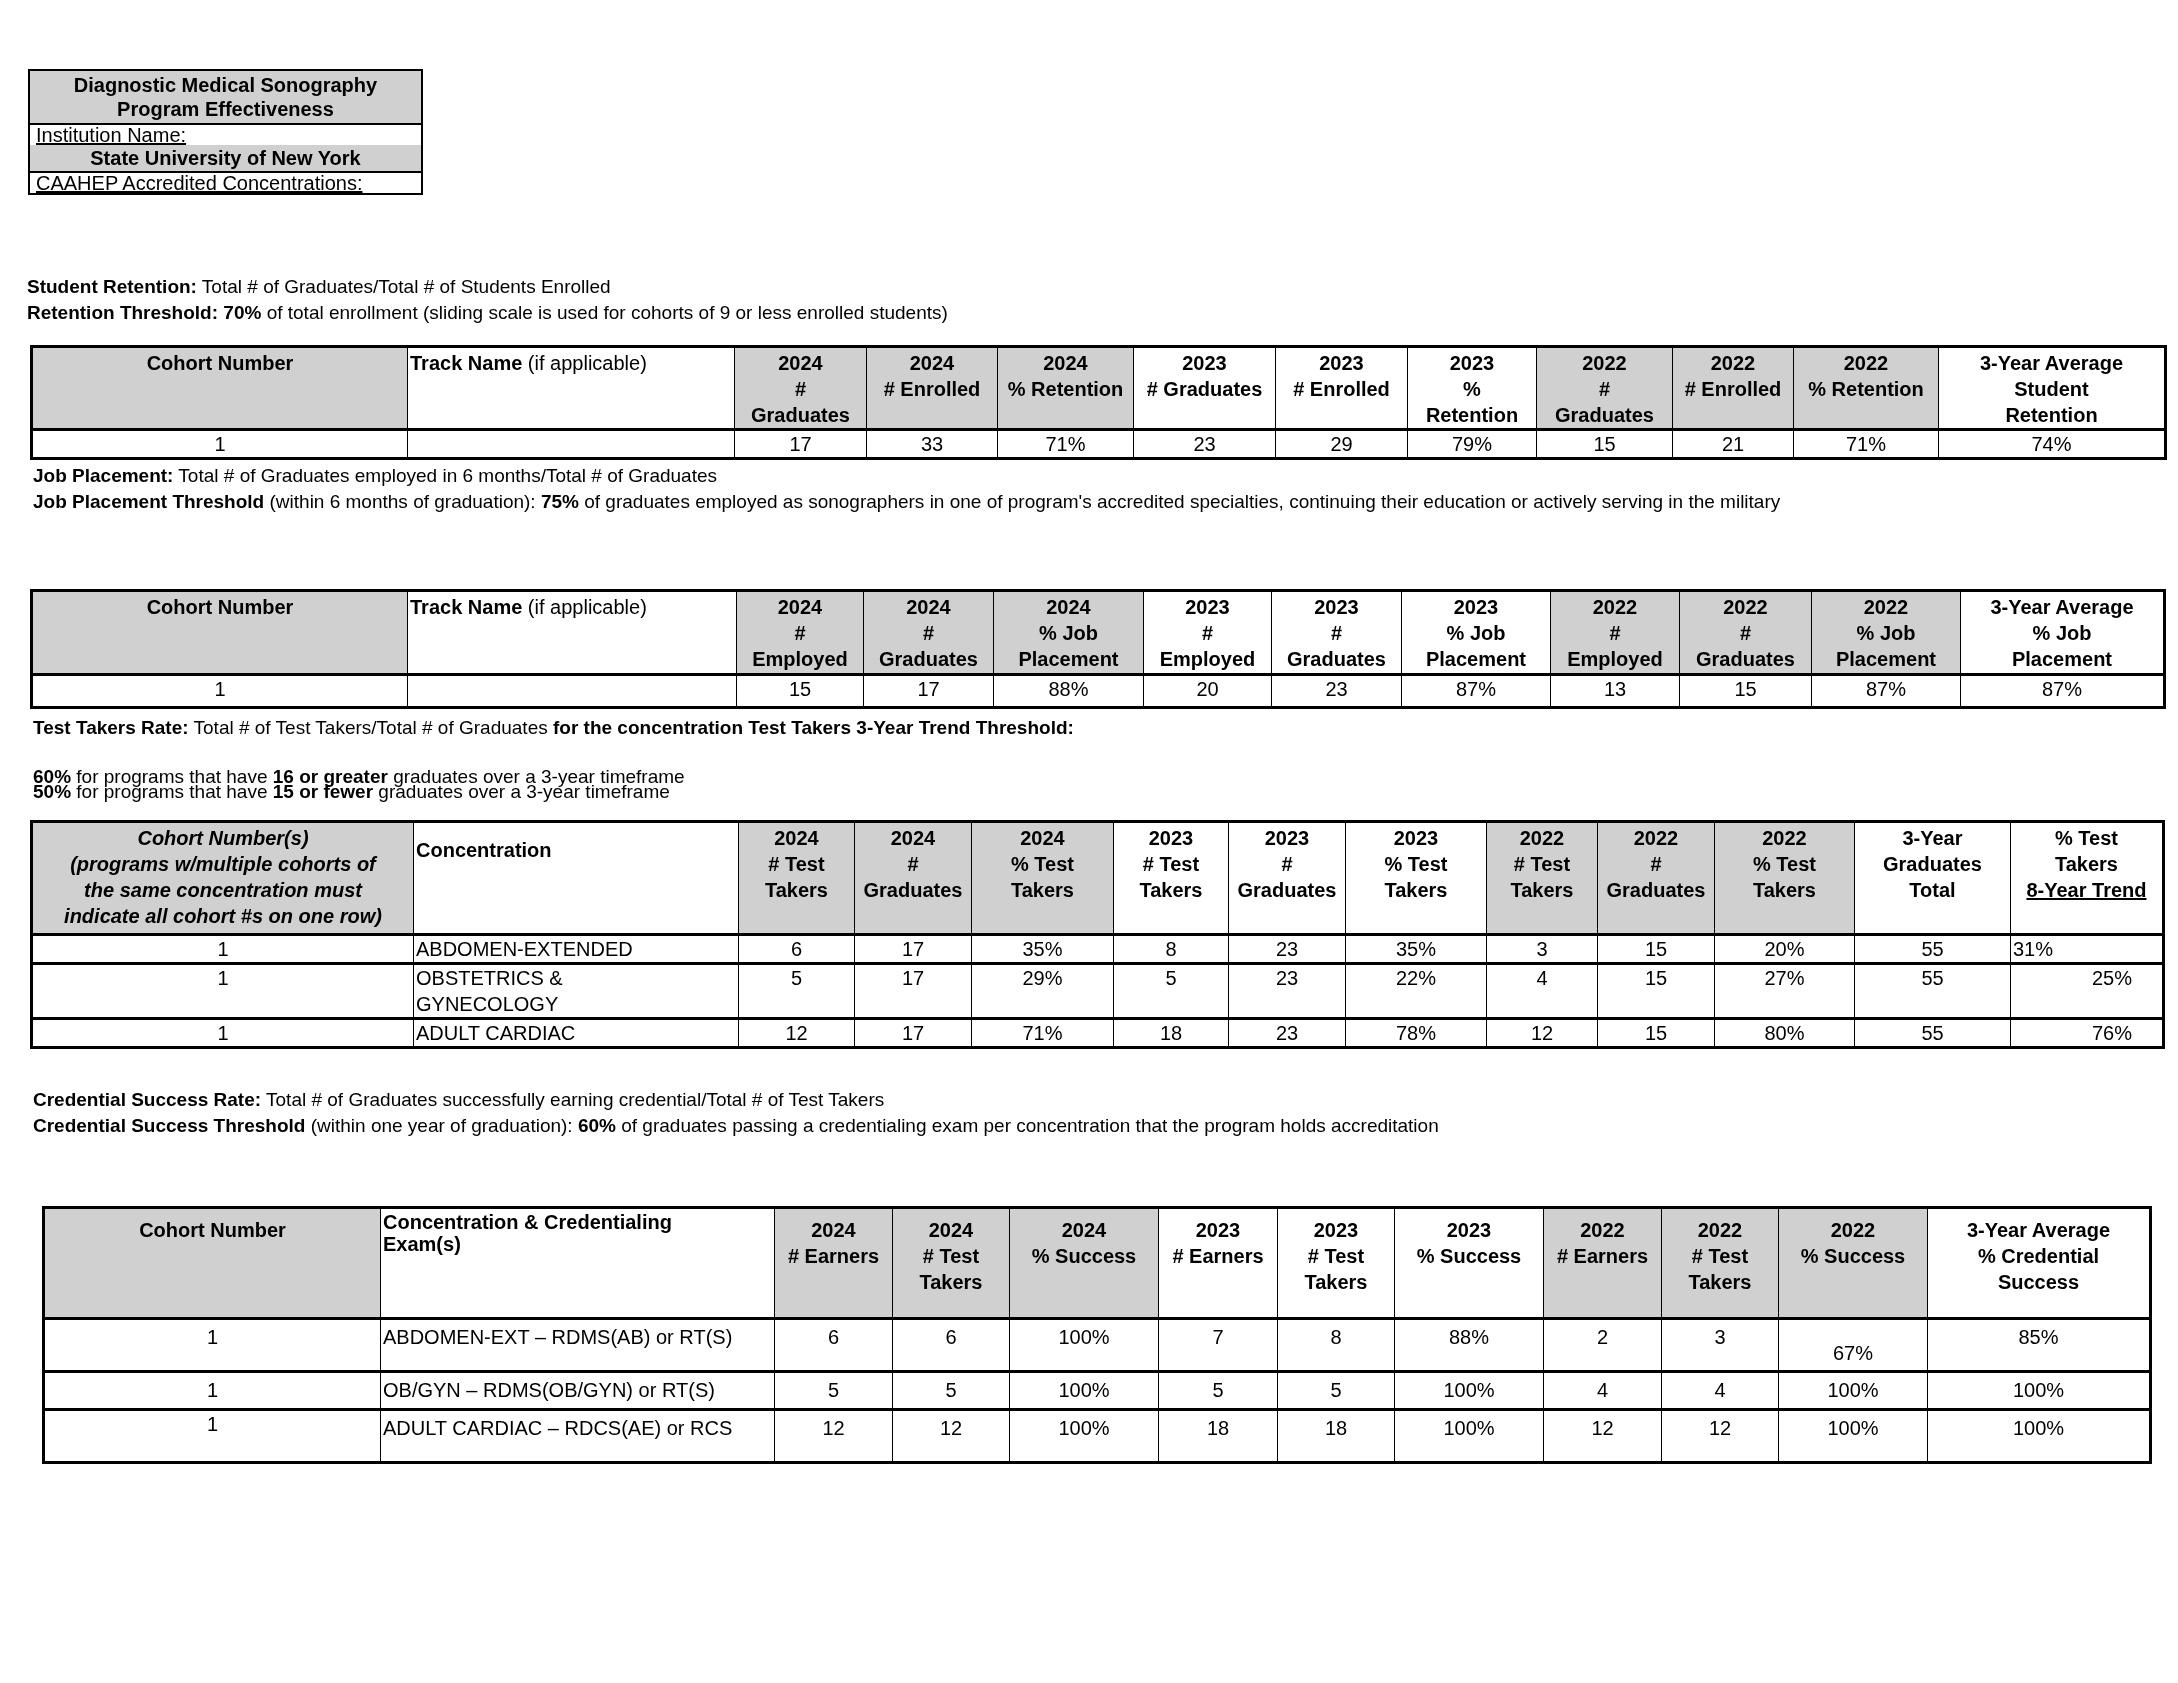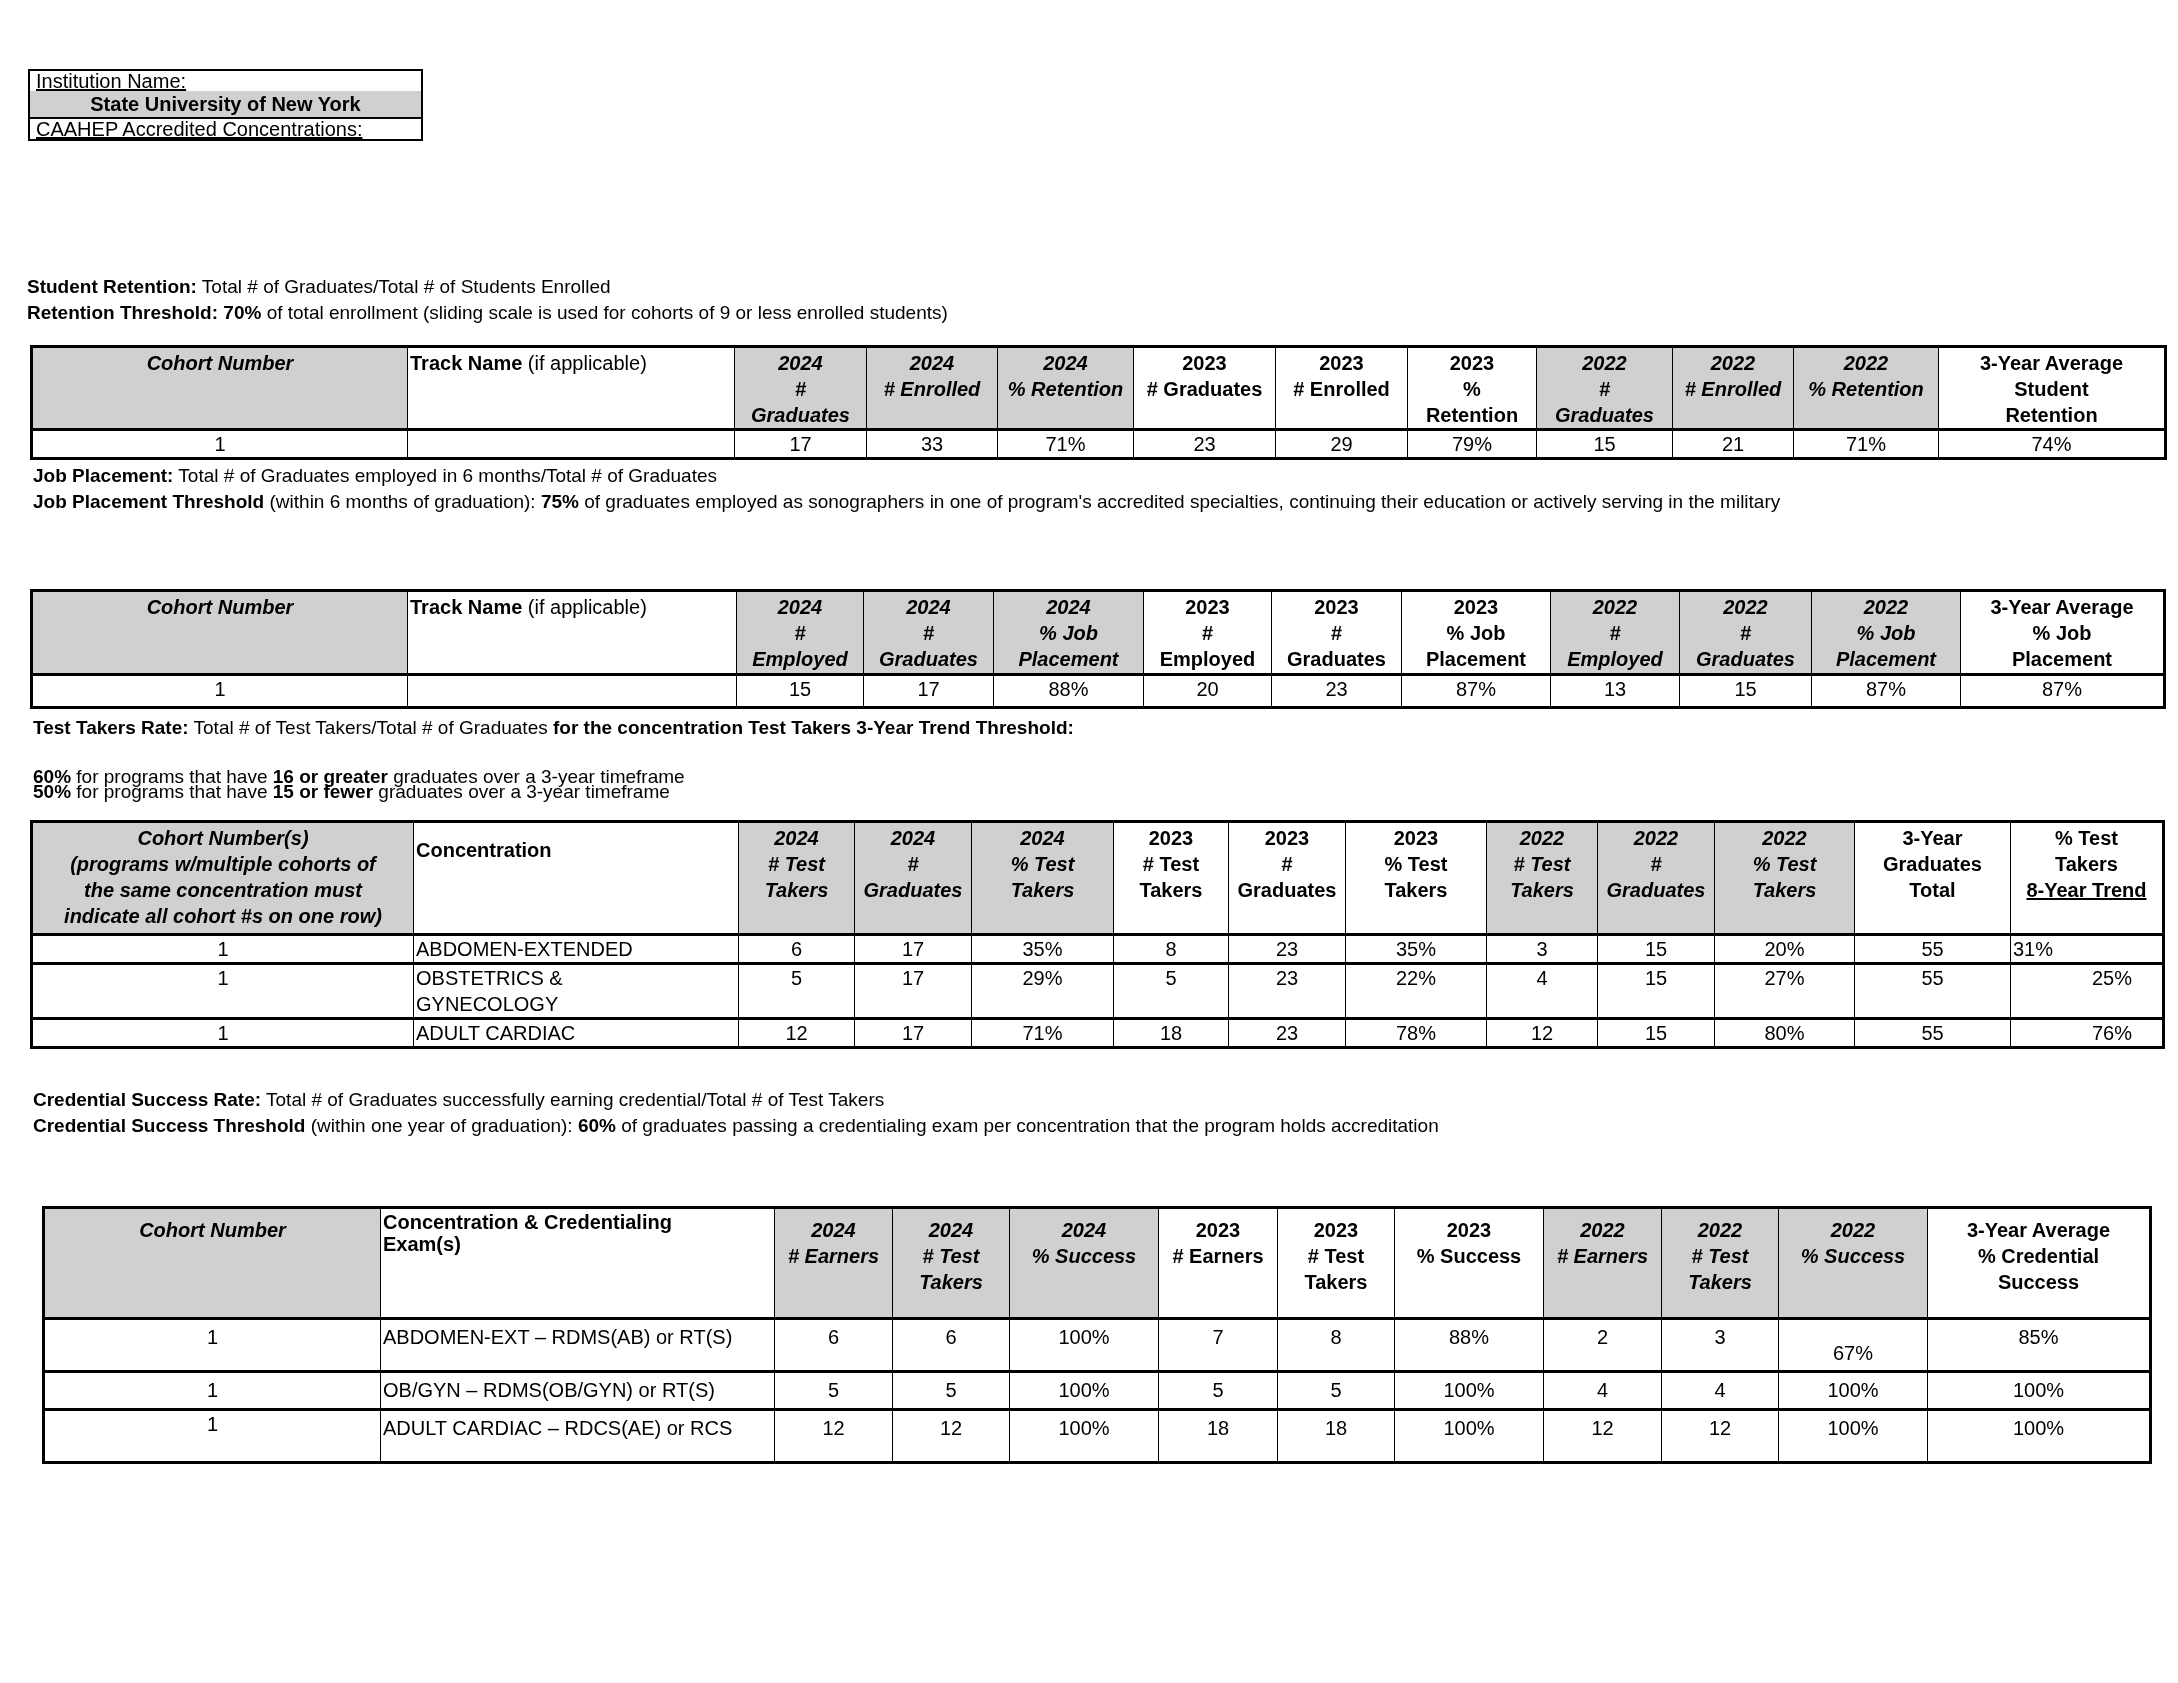--- a/index.html
+++ b/index.html
@@ -1,19 +1,19 @@
 <!DOCTYPE html>
 <html><head>
 <meta charset="utf-8">
 <style>
   html, body { margin:0; padding:0; background:#ffffff; }
   body { width:2178px; height:1683px; position:relative; overflow:hidden;
          font-family:"Liberation Sans", sans-serif; color:#000; }
   .abs { position:absolute; }
-  .gray { background:#d0d0d0;font-style:italic; }
+  .gray { background:#d0d0d0; }
   .white { background:#ffffff; }
 
   
   #hdr { left:28px; top:69px; width:391px; border:2px solid #000; background:#d0d0d0; }
   #hdr .title { text-align:center; font-weight:bold; font-size:20px; line-height:24px; padding:2px 0 2px; border-bottom:2px solid #000; }
   #hdr .lbl { background:#fff; font-size:20px; line-height:20px; padding:0 6px; }
   #hdr .lbl span { text-decoration:underline; }
   #hdr .inst { text-align:center; font-weight:bold; font-size:20px; line-height:26px; border-bottom:2px solid #000; }
   #hdr .conc { font-weight:bold; font-size:20px; line-height:26px; padding:14px 2px 2px; }
 
@@ -28,20 +28,24 @@
   table.t td.left, table.t th.left { text-align:left; }
   table.t th.italic { font-style:italic; }
   table.t th .nb { font-weight:normal; }
   table.t tr.thick td { border-top:3px solid #000; }
   .ul { text-decoration:underline; }
 </style>
 </head>
 <body>
 
 <div id="hdr" class="abs">
+  <div class="title">
+    <div>Diagnostic Medical Sonography</div>
+    <div>Program Effectiveness</div>
+  </div>
   <div class="lbl"><span>Institution Name:</span></div>
   <div class="inst">State University of New York</div>
   <div class="lbl"><span>CAAHEP Accredited Concentrations:</span></div>
 </div>
 
 <div class="abs note" style="left:27px; top:274px;">
   <b>Student Retention:</b><span> Total # of Graduates/Total # of Students Enrolled</span>
 </div>
 <div class="abs note" style="left:27px; top:300px;">
   <b>Retention Threshold: 70%</b><span> of total enrollment (sliding scale is used for cohorts of 9 or less enrolled  students)</span>

